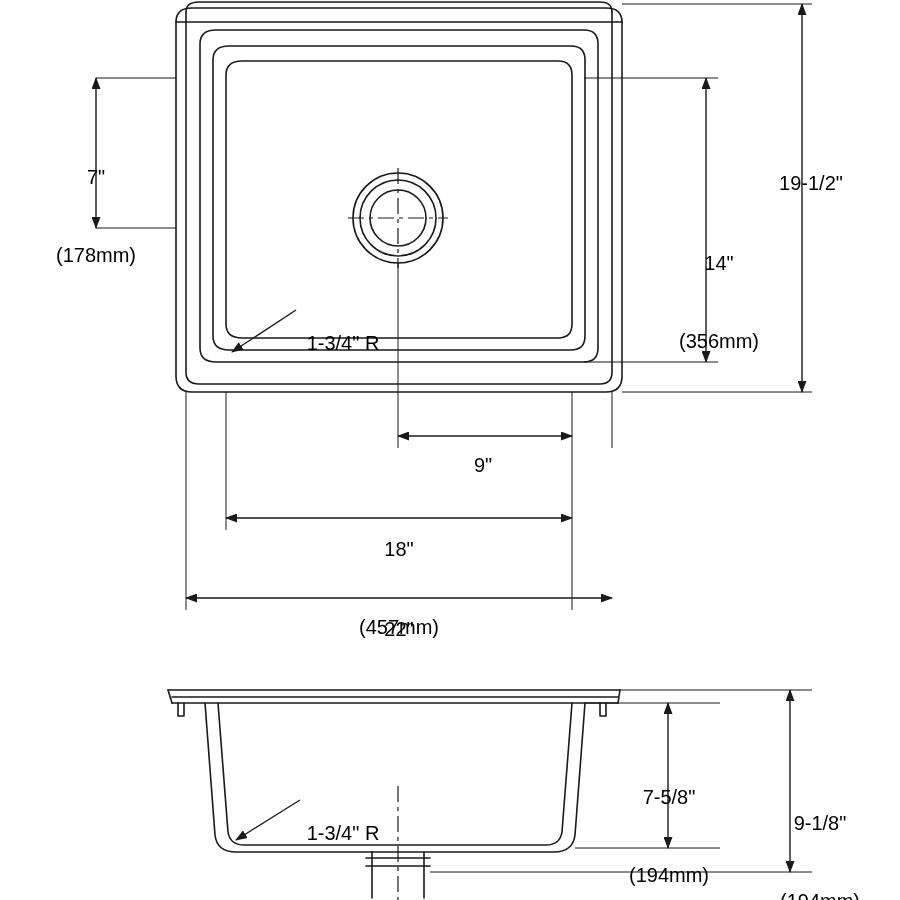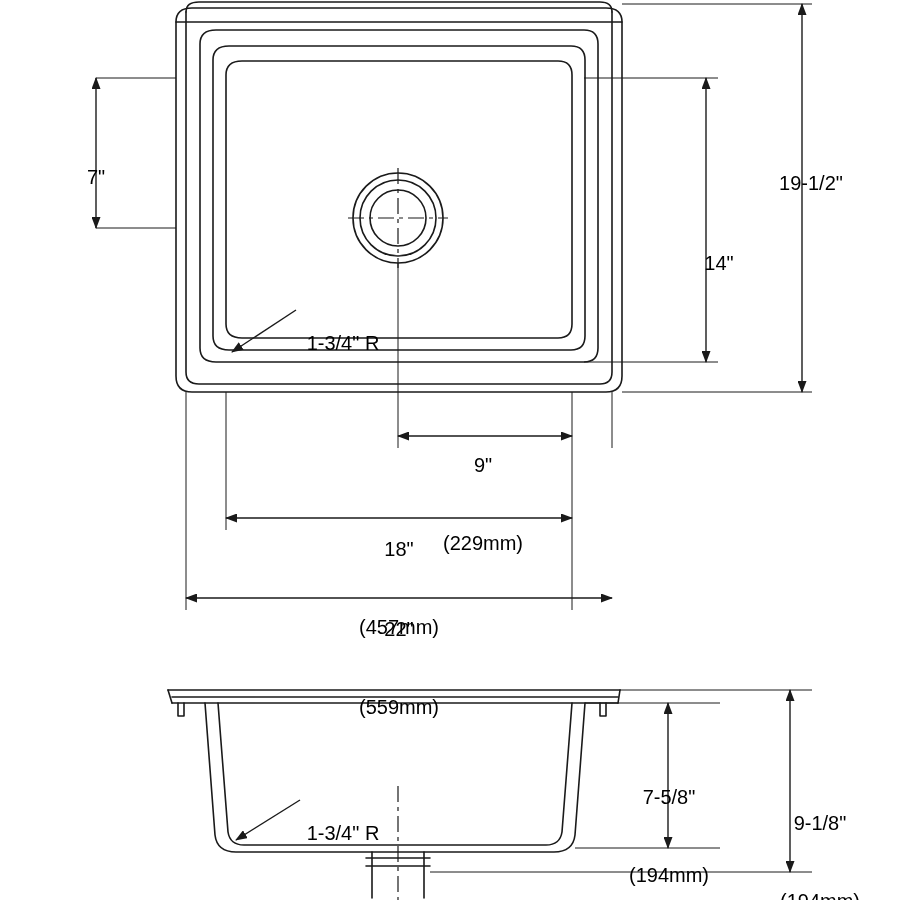--- a/index.html
+++ b/index.html
@@ -129,47 +129,47 @@
     </g>
     <g stroke="#1a1a1a" stroke-width="1.4">
       <line x1="668" y1="703" x2="668" y2="848" marker-start="url(#arrowStart)" marker-end="url(#arrowEnd)"></line>
       <line x1="790" y1="690" x2="790" y2="872" marker-start="url(#arrowStart)" marker-end="url(#arrowEnd)"></line>
       <line x1="300" y1="800" x2="236" y2="840" marker-end="url(#arrowEnd)"></line>
     </g>
   </svg>
 
   <div class="lbl" style="left:26px; top:112px; width:140px;">
     <span>7"</span>
+    <span>(178mm)</span>
   </div>
 
   <div class="lbl" style="left:726px; top:118px; width:170px;">
     <span>19-1/2"</span>
   </div>
 
   <div class="lbl" style="left:644px; top:198px; width:150px;">
     <span>14"</span>
+    <span>(356mm)</span>
   </div>
 
   <div class="lbl" style="left:258px; top:278px; width:170px;">
     <span>1-3/4" R</span>
   </div>
 
   <div class="lbl" style="left:408px; top:400px; width:150px;">
     <span>9"</span>
-    <span>(229mm)</span>
   </div>
 
   <div class="lbl" style="left:324px; top:484px; width:150px;">
     <span>18"</span>
     <span>(457mm)</span>
   </div>
 
   <div class="lbl" style="left:324px; top:564px; width:150px;">
     <span>22"</span>
-    <span>(559mm)</span>
   </div>
 
   <div class="lbl" style="left:258px; top:768px; width:170px;">
     <span>1-3/4" R</span>
     <span>(44mm)</span>
   </div>
 
   <div class="lbl" style="left:604px; top:732px; width:130px;">
     <span>7-5/8"</span>
     <span>(194mm)</span>

